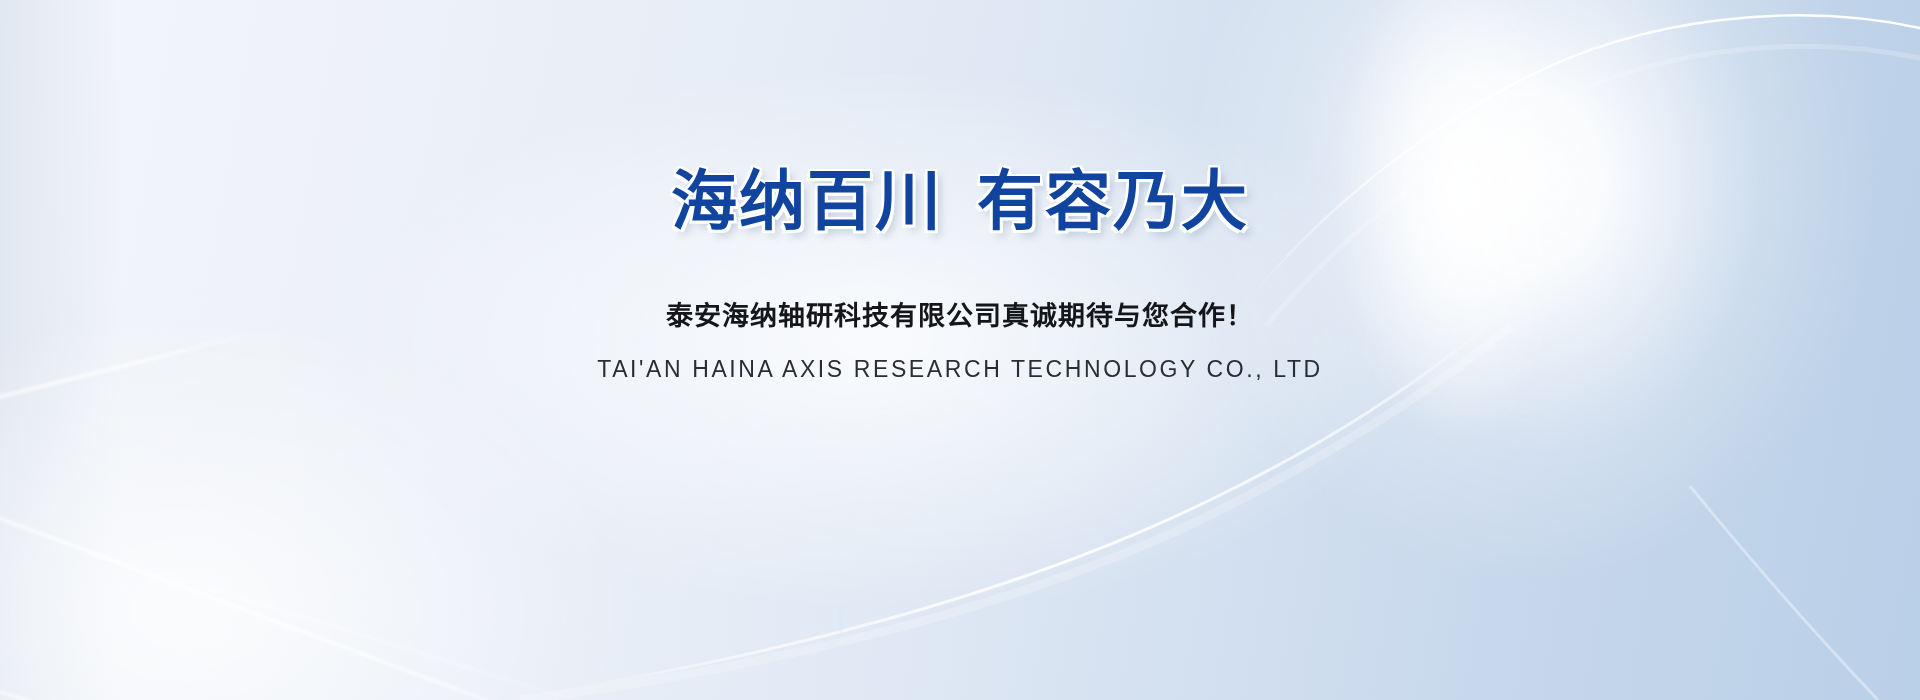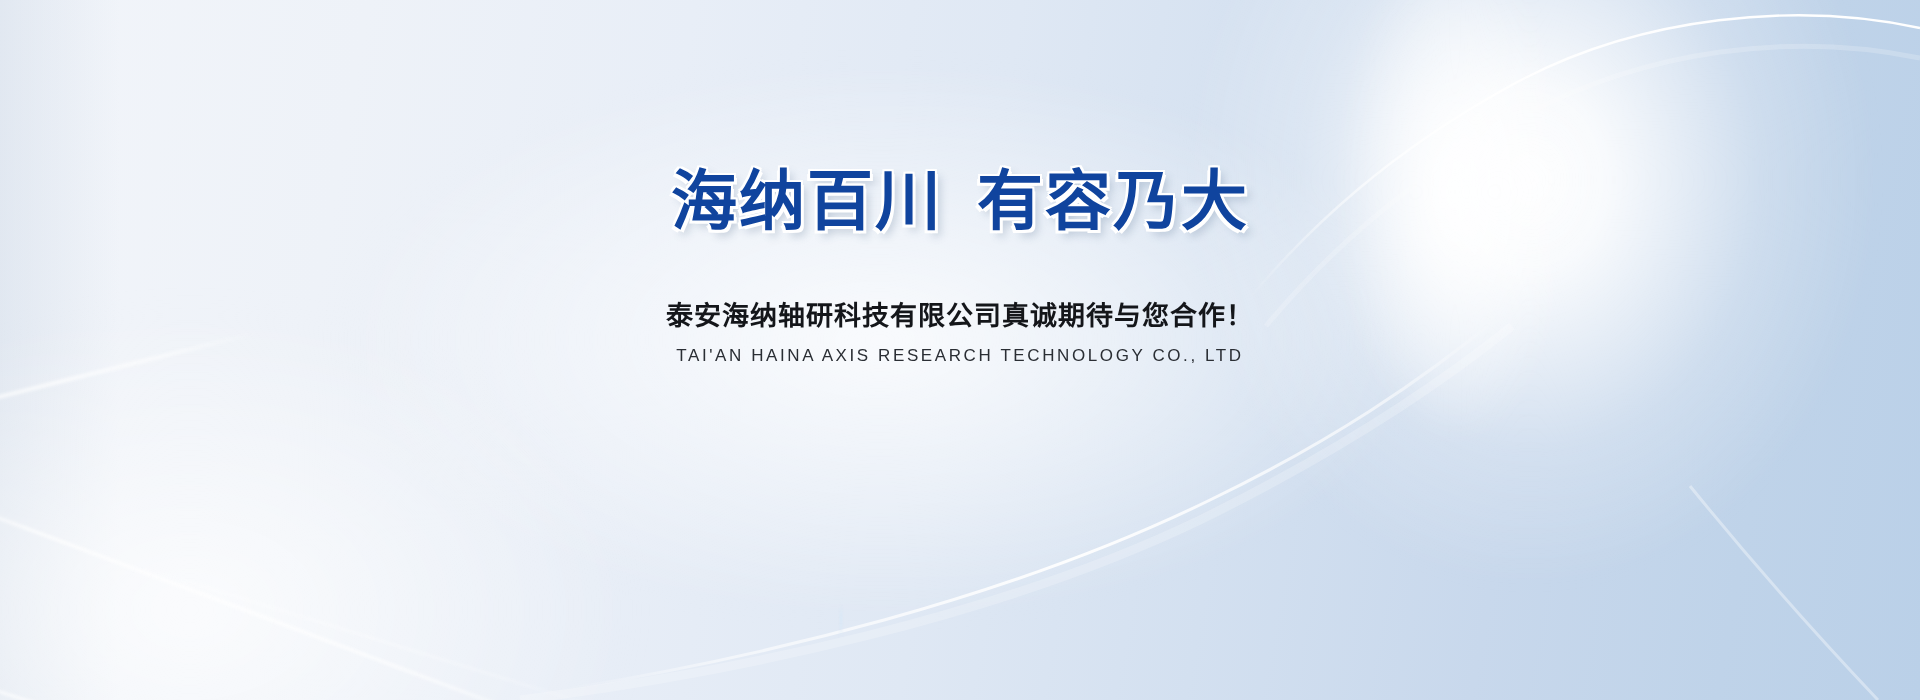--- a/index.html
+++ b/index.html
@@ -203,22 +203,22 @@
     margin-top: 68px;
     font-size: 27px;
     line-height: 1.1;
     font-weight: 600;
     letter-spacing: 1px;
     color: #14161a;
     white-space: nowrap;
   }
 
   .sub-en {
-    margin-top: 14px;
-    font-size: 17px;
+    margin-top: 24px;
+    font-size: 23px;
     line-height: 1.2;
     font-weight: 300;
     letter-spacing: 2.6px;
     color: #2a2e34;
     white-space: nowrap;
   }
 </style>
 </head>
 <body>
 

